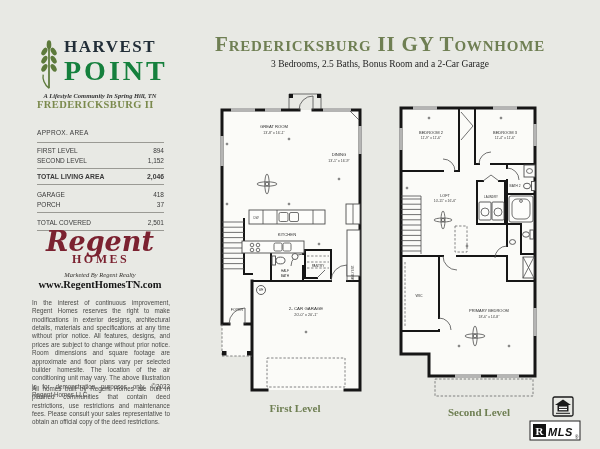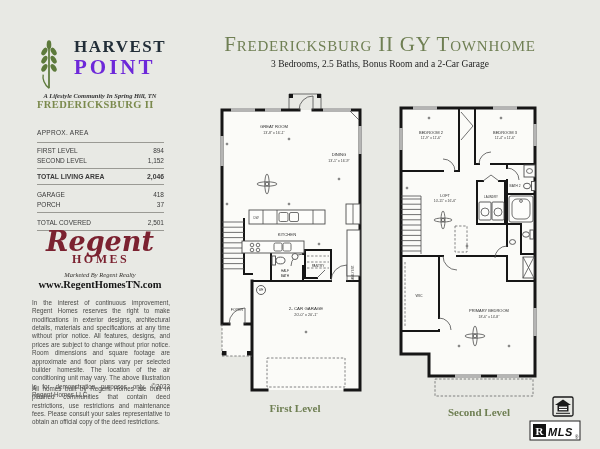--- a/index.html
+++ b/index.html
@@ -1,24 +1,24 @@
 <!DOCTYPE html>
 <html><head>
 <meta charset="utf-8">
 <style>
   html,body{margin:0;padding:0;background:#d8d8d4;}
   .sheet{position:relative;width:600px;height:449px;background:#e8e9e4;overflow:hidden;
          font-family:"Liberation Sans",sans-serif;}
   
   .hp-logo{position:absolute;left:38px;top:38px;display:flex;align-items:flex-start;}
-  .hp-text{margin-left:14px;}
+  .hp-text{margin-left:4px;}
   .hp-line1{font-family:"Liberation Serif",serif;font-weight:bold;font-size:17px;
             letter-spacing:1.5px;color:#222e38;line-height:1;}
-  .hp-line2{font-family:"Liberation Serif",serif;font-weight:bold;font-size:21px;
-            letter-spacing:3px;color:#6d28d9;line-height:1;margin-top:2px;}
+  .hp-line2{font-family:"Liberation Serif",serif;font-weight:bold;font-size:28px;
+            letter-spacing:3px;color:#15803d;line-height:1;margin-top:2px;}
   .tagline{position:absolute;left:28px;top:92px;width:144px;text-align:center;
            font-family:"Liberation Serif",serif;font-style:italic;font-weight:bold;
            font-size:6.5px;color:#333;}
   .plan-title{position:absolute;left:37px;top:99px;font-family:"Liberation Serif",serif;
               font-weight:bold;font-size:10.5px;letter-spacing:.4px;color:#7b8a4d;}
   .area-table{position:absolute;left:37px;top:128px;width:127px;font-size:6.5px;color:#3a3a3a;}
   .t-head{padding:1px 0 3px 0;letter-spacing:.3px;}
   .t-row{display:flex;justify-content:space-between;padding:1.5px 0;}
   .t-bold{font-weight:bold;font-size:6.8px;}
   .t-rule{border:none;border-top:1px solid #9a9a94;margin:2.5px 0;}
@@ -29,21 +29,21 @@
                 letter-spacing:2.5px;color:#7b2230;margin-top:-3px;padding-left:44px;text-align:left;}
   .regent-marketed{font-family:"Liberation Serif",serif;font-style:italic;font-size:6.5px;
                    color:#33302c;margin-top:4px;}
   .regent-site{font-family:"Liberation Serif",serif;font-weight:bold;font-size:10.5px;
                color:#141414;margin-top:1px;}
   .disc{position:absolute;left:32px;width:138px;margin:0;font-size:6.3px;line-height:1.33;
         text-align:justify;color:#4a4a48;}
   .disc1{top:299px;} .disc2{top:385px;}
   
   .main-title{position:absolute;left:178px;top:32px;width:404px;text-align:center;
-              font-family:"Liberation Serif",serif;font-variant:small-caps;font-weight:400;
+              font-family:"Liberation Serif",serif;font-variant:small-caps;font-weight:700;
               font-size:21px;letter-spacing:.8px;color:#6f7f53;}
   .subtitle{position:absolute;left:178px;top:59px;width:404px;text-align:center;
             font-family:"Liberation Serif",serif;font-size:9.5px;color:#1d1d1d;}
   
   .plan{position:absolute;}
   #plan1{left:219px;top:84px;}
   #plan2{left:399px;top:96px;}
   .caption{position:absolute;text-align:center;font-family:"Liberation Serif",serif;
            font-weight:bold;font-size:11px;color:#6f7f53;}
   .cap1{left:219px;top:402px;width:152px;}

